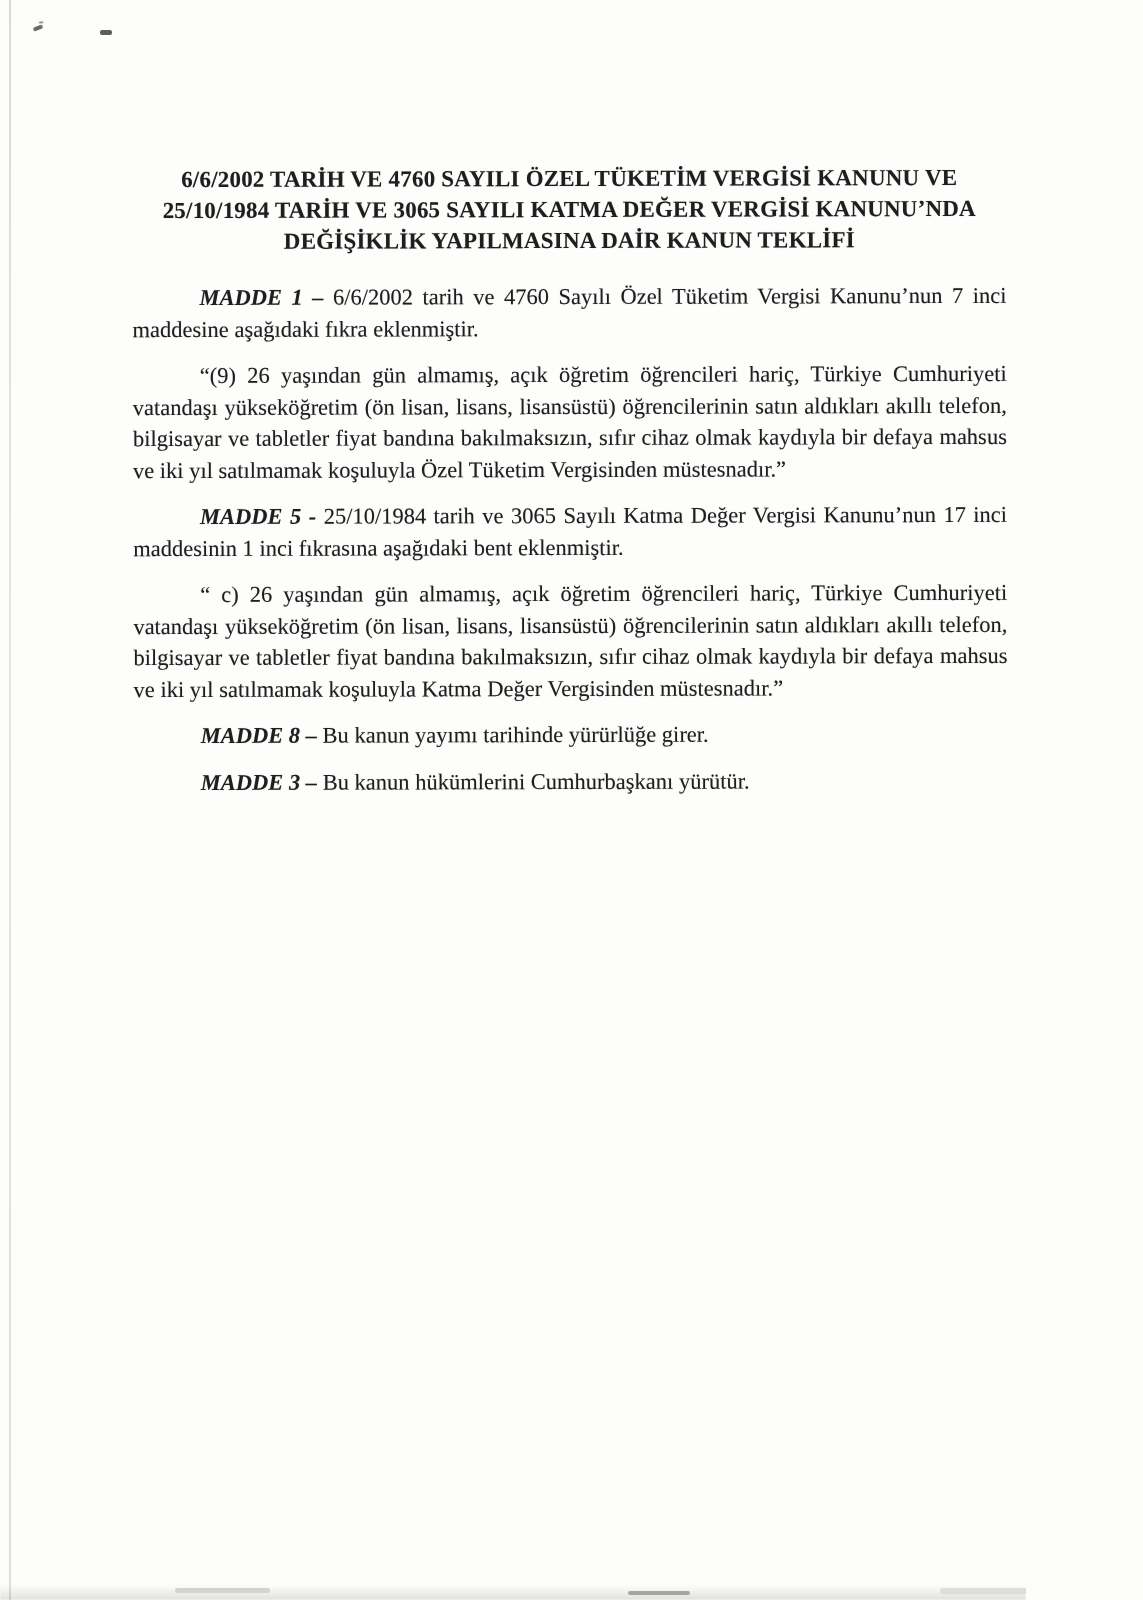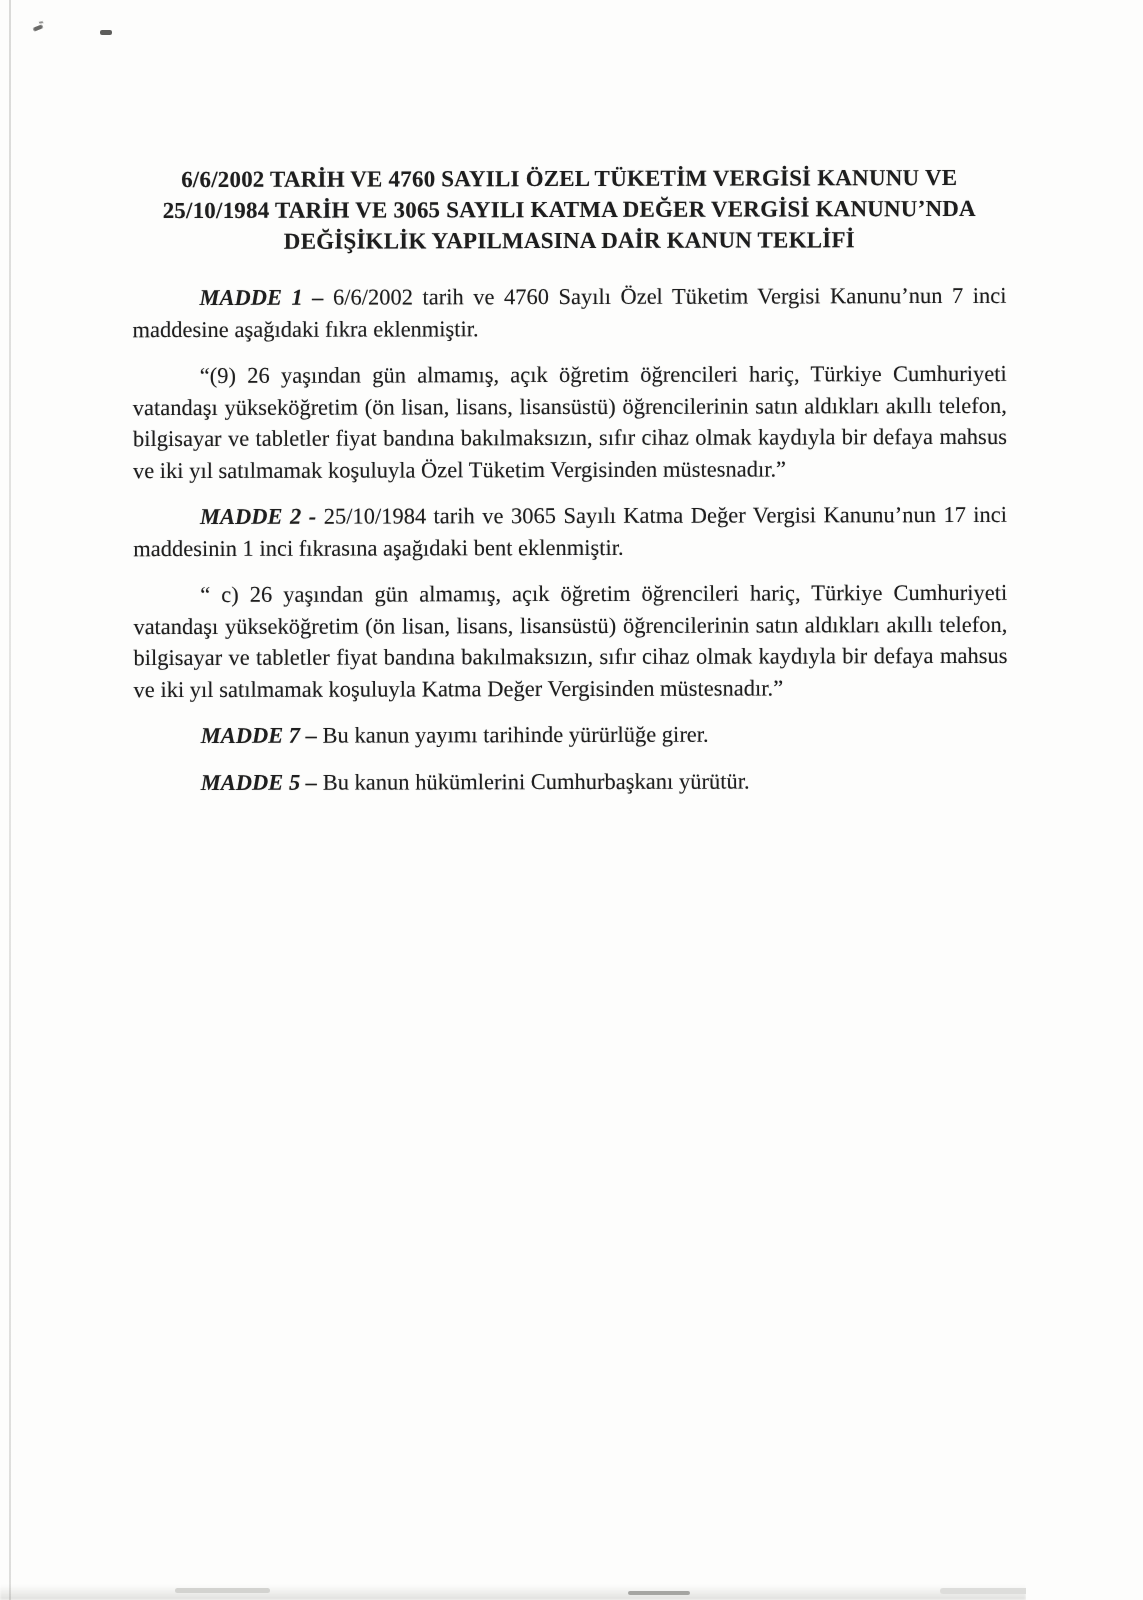--- a/index.html
+++ b/index.html
@@ -107,22 +107,22 @@
     <h1 class="doc-title">
       <span class="title-line">6/6/2002 TARİH VE 4760 SAYILI ÖZEL TÜKETİM VERGİSİ KANUNU VE</span>
       <span class="title-line">25/10/1984 TARİH VE 3065 SAYILI KATMA DEĞER VERGİSİ KANUNU’NDA</span>
       <span class="title-line">DEĞİŞİKLİK YAPILMASINA DAİR KANUN TEKLİFİ</span>
     </h1>
 
     <p class="para"><span class="lead">MADDE 1 – </span><span>6/6/2002 tarih ve 4760 Sayılı Özel Tüketim Vergisi Kanunu’nun 7 inci maddesine aşağıdaki fıkra eklenmiştir.</span></p>
 
     <p class="para"><span class="lead"></span><span>“(9) 26 yaşından gün almamış, açık öğretim öğrencileri hariç, Türkiye Cumhuriyeti vatandaşı yükseköğretim (ön lisan, lisans, lisansüstü) öğrencilerinin satın aldıkları akıllı telefon, bilgisayar ve tabletler fiyat bandına bakılmaksızın, sıfır cihaz olmak kaydıyla bir defaya mahsus ve iki yıl satılmamak koşuluyla Özel Tüketim Vergisinden müstesnadır.”</span></p>
 
-    <p class="para"><span class="lead">MADDE 2 - </span><span>25/10/1984 tarih ve 3065 Sayılı Katma Değer Vergisi Kanunu’nun 17 inci maddesinin 1 inci fıkrasına aşağıdaki bent eklenmiştir.</span></p>
+    <p class="para"><span class="lead">MADDE 5 - </span><span>25/10/1984 tarih ve 3065 Sayılı Katma Değer Vergisi Kanunu’nun 17 inci maddesinin 1 inci fıkrasına aşağıdaki bent eklenmiştir.</span></p>
 
     <p class="para"><span class="lead"></span><span>“ c) 26 yaşından gün almamış, açık öğretim öğrencileri hariç, Türkiye Cumhuriyeti vatandaşı yükseköğretim (ön lisan, lisans, lisansüstü) öğrencilerinin satın aldıkları akıllı telefon, bilgisayar ve tabletler fiyat bandına bakılmaksızın, sıfır cihaz olmak kaydıyla bir defaya mahsus ve iki yıl satılmamak koşuluyla Katma Değer Vergisinden müstesnadır.”</span></p>
 
-    <p class="para"><span class="lead">MADDE 7 – </span><span>Bu kanun yayımı tarihinde yürürlüğe girer.</span></p>
+    <p class="para"><span class="lead">MADDE 8 – </span><span>Bu kanun yayımı tarihinde yürürlüğe girer.</span></p>
 
-    <p class="para"><span class="lead">MADDE 5 – </span><span>Bu kanun hükümlerini Cumhurbaşkanı yürütür.</span></p>
+    <p class="para"><span class="lead">MADDE 3 – </span><span>Bu kanun hükümlerini Cumhurbaşkanı yürütür.</span></p>
 
   </div>
 </div>
 
 </body></html>

